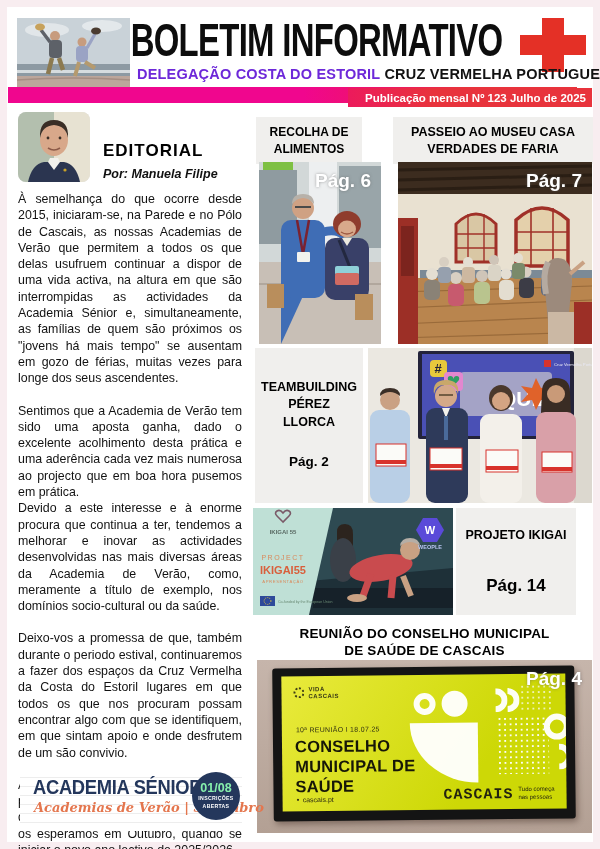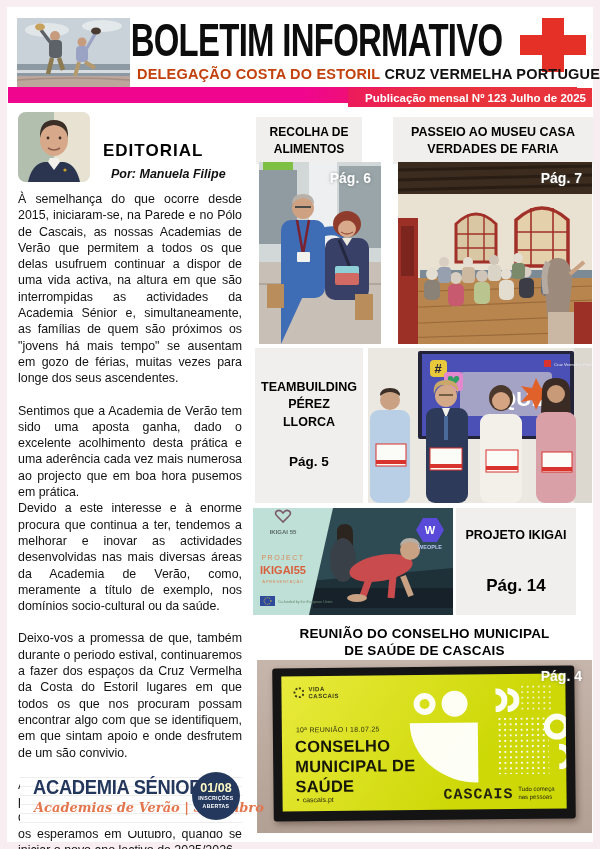--- a/index.html
+++ b/index.html
@@ -8,39 +8,39 @@
     position:relative; width:600px; height:849px; background:#fff;
     font-family:"Liberation Sans", sans-serif; overflow:hidden;
     box-shadow: inset 0 0 0 7px #f8edf0;
   }
   .abs { position:absolute; }
 
   
   .masthead-title-box { left:128px; top:12px; width:378px; height:56px; display:flex; justify-content:center; }
   .masthead-title { font-size:47px; font-weight:bold; color:#0d0d0d; letter-spacing:-1px; transform:scaleX(0.70); transform-origin:center; white-space:nowrap; }
   .subtitle { left:137px; top:66px; width:455px; font-size:14.5px; font-weight:bold; white-space:nowrap; letter-spacing:0.2px; }
-  .subtitle .red { color:#c2410c; }
+  .subtitle .red { color:#6d28d9; }
   .subtitle .black { color:#121212; }
   .cross { left:520px; top:18px; width:66px; height:54px; }
   .cross .vbar { position:absolute; left:22px; top:0; width:22px; height:54px; background:#e43026; }
   .cross .hbar { position:absolute; left:0; top:17px; width:66px; height:20px; background:#e43026; }
   .grad-bar { left:8px; top:87px; width:569px; height:16px; background:linear-gradient(90deg,#f0068e 0%,#f0068e 52%,#ee1566 66%,#e8333c 80%); }
   .pub-badge { left:348px; top:88px; width:244px; height:19px; background:linear-gradient(90deg,#ec1a5c,#e8333c 35%); color:#fff; font-size:11.5px; font-weight:bold; display:flex; align-items:center; justify-content:flex-end; padding-right:6px; }
 
   .photo { overflow:hidden; background:#ddd; }
   .photo svg { display:block; }
-  .pag-label { position:absolute; top:8px; right:10px; color:#fff; font-weight:bold; font-size:14px; text-shadow:0 0 3px rgba(90,90,90,.55); }
+  .pag-label { position:absolute; top:8px; right:10px; color:#fff; font-weight:bold; font-size:19px; text-shadow:0 0 3px rgba(90,90,90,.55); }
 
   .beach-photo { left:17px; top:18px; width:113px; height:80px; }
 
   
   .portrait { left:18px; top:112px; width:72px; height:70px; border-radius:8px; overflow:hidden; }
   .ed-head { left:103px; top:121px; width:150px; }
   .ed-title { font-size:17px; font-weight:bold; letter-spacing:1px; color:#000;margin-top:20px; }
-  .ed-byline { margin-top:6px; font-size:12.5px; font-weight:bold; font-style:italic; color:#111;margin-left:8px; }
+  .ed-byline { margin-top:6px; font-size:12.5px; font-weight:bold; font-style:italic; color:#111; }
   .ed-body { left:18px; top:191px; width:224px; font-size:12.4px; line-height:16.3px; color:#121212; text-align:justify; }
   .ed-body p { margin:0 0 16px 0; }
   .ed-body p.no-gap { margin-bottom:0; }
 
   
   .gray-box { background:#f0efed; color:#000; font-weight:bold; display:flex; align-items:center; justify-content:center; text-align:center; }
   .box-recolha { left:256px; top:117px; width:106px; height:47px; font-size:12px; line-height:1.35; padding:2px 12px; }
   .box-passeio { left:393px; top:117px; width:200px; height:47px; font-size:12.5px; line-height:1.35; padding:2px 6px; }
   .photo-recolha { left:259px; top:162px; width:122px; height:182px; }
   .photo-passeio { left:398px; top:162px; width:194px; height:182px; }
@@ -72,21 +72,21 @@
   .dot-grid { background-image:radial-gradient(#fff 1.1px, transparent 1.3px); background-size:5.5px 5.5px; opacity:0.96; }
   .fan { border-radius:0 0 0 100%; }
   .halfring { background:transparent; border:6px solid #fff; border-radius:50%; clip-path:inset(0 0 0 50%); }
 
   
   .banner { left:20px; top:769px; width:222px; height:62px;
     background:repeating-linear-gradient(0deg,#ffffff 0 8px,#ededed 8px 9px); }
   .banner-title { position:absolute; left:13px; top:7px; font-size:19.5px; font-weight:bold; color:#24375c; letter-spacing:-0.3px; transform:scaleX(0.94); transform-origin:left; white-space:nowrap; }
   .banner-sub { position:absolute; left:14px; top:31px; font-family:"DejaVu Serif", serif; font-style:italic; font-weight:bold; font-size:13px; color:#e4764e; white-space:nowrap; }
   .badge-circle { position:absolute; left:172px; top:3px; width:48px; height:48px; border-radius:50%; background:#24375c; display:flex; flex-direction:column; align-items:center; justify-content:center; }
-  .badge-date { color:#fef9c3; font-weight:bold; font-size:12.5px; }
+  .badge-date { color:#86efac; font-weight:bold; font-size:12.5px; }
   .badge-small { color:#fff; font-size:5.2px; font-weight:bold; letter-spacing:0.3px; line-height:1.5; }
 </style>
 </head>
 <body>
 
 <div class="page">
 
   <div class="abs photo beach-photo">
     <svg width="113" height="80" viewBox="0 0 113 80">
       <rect width="113" height="80" fill="#c9d2d8"></rect>
@@ -257,21 +257,21 @@
       <path d="M150 100 Q144 112 148 132" stroke="#b5aaa0" stroke-width="6" fill="none"></path>
       <path d="M172 112 L186 100" stroke="#c9a183" stroke-width="4"></path>
       <rect x="150" y="150" width="26" height="32" fill="#cbb8a4"></rect>
       <rect x="176" y="140" width="18" height="42" fill="#9c2f26"></rect>
     </svg>
     <span class="pag-label">Pág. 7</span>
   </div>
 
   <div class="abs gray-box box-teambuilding">
     <span>TEAMBUILDING PÉREZ LLORCA</span>
-    <span style="font-size:13.5px;">Pág. 5</span>
+    <span style="font-size:13.5px;">Pág. 2</span>
   </div>
 
   <div class="abs photo photo-quiz">
     <svg width="224" height="155" viewBox="0 0 224 155">
       <rect width="224" height="155" fill="#ebe8e1"></rect>
       <rect x="206" y="0" width="18" height="155" fill="#dcd8cf"></rect>
 
       <rect x="50" y="3" width="156" height="88" rx="2" fill="#23233a"></rect>
       <rect x="54" y="6" width="148" height="82" fill="#4a50b5"></rect>
       <rect x="92" y="24" width="92" height="44" rx="4" fill="#efe8d4" opacity="0.55"></rect>

